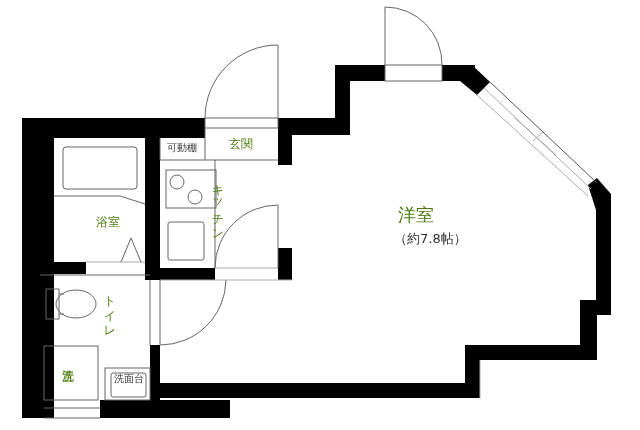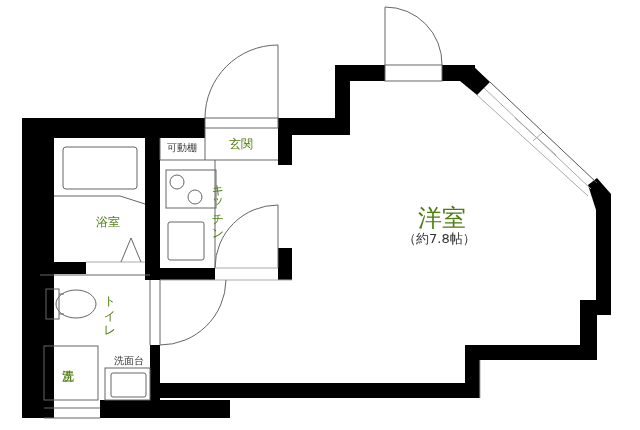--- a/index.html
+++ b/index.html
@@ -1,19 +1,19 @@
 <!DOCTYPE html>
 <html><head>
 <meta charset="utf-8">
 <style>
   html, body { margin: 0; padding: 0; background: #ffffff; }
   body { width: 640px; height: 430px; overflow: hidden; position: relative; font-family: "DejaVu Sans", sans-serif; }
   #plan { position: absolute; left: 0; top: 0; }
   .lbl { position: absolute; color: #4d7c0f; white-space: nowrap; line-height: 1; }
-  .lbl-main { font-size: 24px; margin-left: 20px; }
+  .lbl-main { font-size: 18px; }
   .lbl-sub { font-size: 13px; color: #333; }
   .lbl-sm { font-size: 12px; }
   .lbl-xs { font-size: 10px; color: #333; }
   .vert { writing-mode: vertical-rl; text-orientation: upright; letter-spacing: 1px; }
 </style>
 </head>
 <body>
 
 <svg id="plan" width="640" height="430" viewBox="0 0 640 430" xmlns="http://www.w3.org/2000/svg">
 
@@ -109,20 +109,20 @@
     <rect x="111" y="373" width="35" height="24" rx="2"></rect>
 
     <line x1="44" y1="408" x2="100" y2="408"></line>
     <line x1="44" y1="418" x2="100" y2="418"></line>
 
     <line x1="480" y1="398" x2="480" y2="360" stroke="#aaa"></line>
   </g>
 </svg>
 
 <div class="lbl lbl-main" style="left:398px; top:206px;">洋室</div>
-<div class="lbl lbl-sub" style="left:403px; top:232px;">（約7.8帖）</div>
+<div class="lbl lbl-sub" style="left:394px; top:232px;">（約7.8帖）</div>
 <div class="lbl lbl-sm vert" style="left:212px; top:176px;">キッチン</div>
 <div class="lbl lbl-sm" style="left:229px; top:138px;">玄関</div>
 <div class="lbl lbl-xs" style="left:167px; top:143px;">可動棚</div>
 <div class="lbl lbl-sm" style="left:77px; top:216px;margin-left:19px;">浴室</div>
 <div class="lbl lbl-sm vert" style="left:104px; top:287px;">トイレ</div>
 <div class="lbl lbl-sm vert" style="left:62px; top:360px;">洗置</div>
-<div class="lbl lbl-xs" style="left:114px; top:356px;">洗面台</div>
+<div class="lbl lbl-xs" style="left:114px; top:374px;">洗面台</div>
 
 </body></html>

